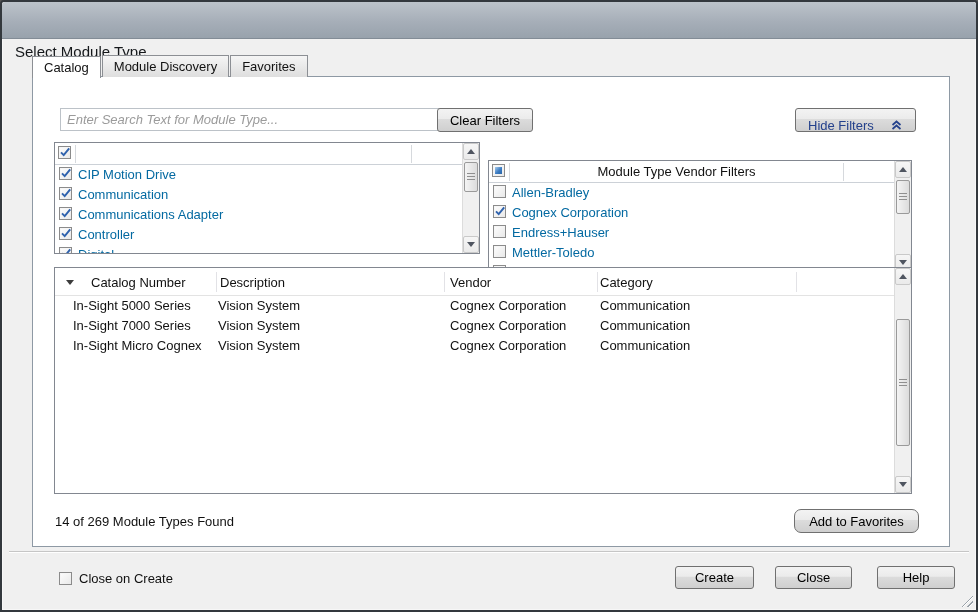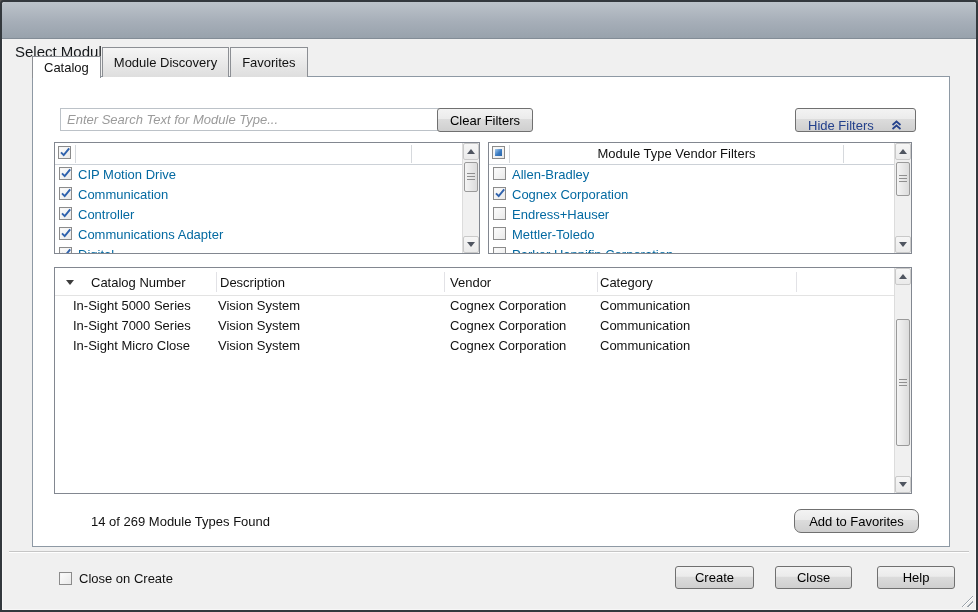--- a/index.html
+++ b/index.html
@@ -7,21 +7,21 @@
   .window{position:relative;width:978px;height:612px;background:#f0f0f0;
     border:2px solid #33383d;border-radius:4px 4px 0 0;overflow:hidden;
     box-shadow:inset 0 0 0 1px rgba(255,255,255,.45);}
   .titlebar{position:absolute;left:0;top:0;right:0;height:37px;
     background:linear-gradient(#bcc3ca,#a6aeb8 55%,#98a2ac);
     border-bottom:1px solid #828c96;border-radius:3px 3px 0 0;}
   .title{position:absolute;left:13px;top:9px;font-size:15px;color:#15181b;margin-top:32px;}
 
   
   .tabs{position:absolute;left:30px;top:53px;height:22px;display:flex;align-items:flex-end;z-index:3;}
-  .tab{height:30px;padding:0 11px;margin-right:1px;display:flex;align-items:center;
+  .tab{height:22px;padding:0 11px;margin-right:1px;display:flex;align-items:center;
     font-size:13px;color:#111;background:linear-gradient(#f5f5f5,#dedede);
     border:1px solid #8c8f94;border-bottom:none;cursor:default;}
   .tab.active{height:22px;background:#fff;position:relative;z-index:4;margin-bottom:-1px;}
 
   
   .panel{position:absolute;left:30px;top:74px;width:918px;height:471px;background:#fff;
     border:1px solid #8e99a4;z-index:1;}
 
   
   .search{position:absolute;left:58px;top:106px;width:384px;height:23px;border:1px solid #bcc2c8;
@@ -34,21 +34,21 @@
   #btn-hide{left:793px;top:106px;width:121px;height:24px;justify-content:space-between;
     padding:10px 13px 0 12px;color:#24418c;}
   #btn-addfav{left:792px;top:507px;width:125px;height:24px;border-radius:7px;}
   #btn-create{left:673px;top:564px;width:79px;height:23px;}
   #btn-close{left:773px;top:564px;width:77px;height:23px;}
   #btn-help{left:875px;top:564px;width:78px;height:23px;}
 
   
   .flist{position:absolute;top:140px;height:112px;background:#fff;border:1px solid #828790;z-index:2;overflow:hidden;}
   #cat-list{left:52px;width:426px;}
-  #ven-list{left:486px;width:424px;}
+  #ven-list{left:486px;width:424px;margin-top:18px;}
   .flist-head{position:absolute;left:0;top:0;right:17px;height:22px;border-bottom:1px solid #ccd1d7;}
   .flist-title{position:absolute;left:21px;right:51px;top:0;height:21px;display:flex;align-items:center;
     justify-content:center;font-size:13px;color:#111;}
   .hsep{position:absolute;top:2px;height:18px;width:1px;background:#d6d9dd;}
   .flist-rows{position:absolute;left:0;top:22px;right:17px;bottom:0;overflow:hidden;}
   .frow{position:relative;height:20px;}
   .flabel{position:absolute;left:23px;top:2px;font-size:13px;color:#0369a1;white-space:nowrap;}
 
   
   .cb{position:relative;display:inline-block;width:13px;height:13px;border:1px solid #8b8b8b;
@@ -81,21 +81,21 @@
   .thead{position:absolute;left:0;top:0;right:17px;height:28px;border-bottom:1px solid #e3e3e3;background:#fff;}
   .th{position:absolute;top:0;height:28px;display:flex;align-items:center;font-size:13px;color:#111;white-space:nowrap;}
   .vsep{position:absolute;top:4px;height:20px;width:1px;background:#e2e2e6;}
   .sort-icon{position:absolute;left:11px;top:12px;width:0;height:0;
     border-left:4px solid transparent;border-right:4px solid transparent;border-top:5px solid #3c3c3c;}
   .tbody{position:absolute;left:0;top:28px;right:17px;bottom:0;overflow:hidden;}
   .trow{position:relative;height:20px;}
   .td{position:absolute;top:2px;font-size:13px;color:#111;white-space:nowrap;}
   .td.c0{left:18px;} .td.c1{left:163px;} .td.c2{left:395px;} .td.c3{left:545px;}
 
-  .status{position:absolute;left:53px;top:512px;font-size:13px;color:#111;z-index:2;margin-left:36px;}
+  .status{position:absolute;left:53px;top:512px;font-size:13px;color:#111;z-index:2;}
 
   .separator{position:absolute;left:7px;right:7px;top:549px;height:2px;
     border-top:1px solid #c6c6c6;border-bottom:1px solid #ffffff;}
 
   .footer-check{position:absolute;left:57px;top:569px;display:flex;align-items:center;gap:7px;z-index:2;}
   .footer-check .lbl{font-size:13px;color:#111;}
 
   .resize-grip{position:absolute;right:3px;bottom:3px;width:13px;height:13px;
     background:repeating-linear-gradient(135deg,transparent 0 2px,#9aa2aa 2px 3px,#ffffff 3px 4px);
     -webkit-clip-path:polygon(100% 0,100% 100%,0 100%);clip-path:polygon(100% 0,100% 100%,0 100%);}
@@ -153,29 +153,29 @@
             </svg>
           </span>
           <span class="flabel">Communication</span>
         </div>
         <div class="frow">
           <span class="cb row-cb">
             <svg viewBox="0 0 13 13" class="ck">
               <path d="M2.8 6.8 L5.3 9.4 L10.4 3.2" fill="none" stroke="#2f62ad" stroke-width="1.8"></path>
             </svg>
           </span>
+          <span class="flabel">Communications Adapter</span>
+        </div>
+        <div class="frow">
+          <span class="cb row-cb">
+            <svg viewBox="0 0 13 13" class="ck">
+              <path d="M2.8 6.8 L5.3 9.4 L10.4 3.2" fill="none" stroke="#2f62ad" stroke-width="1.8"></path>
+            </svg>
+          </span>
           <span class="flabel">Controller</span>
-        </div>
-        <div class="frow">
-          <span class="cb row-cb">
-            <svg viewBox="0 0 13 13" class="ck">
-              <path d="M2.8 6.8 L5.3 9.4 L10.4 3.2" fill="none" stroke="#2f62ad" stroke-width="1.8"></path>
-            </svg>
-          </span>
-          <span class="flabel">Communications Adapter</span>
         </div>
         <div class="frow">
           <span class="cb row-cb">
             <svg viewBox="0 0 13 13" class="ck">
               <path d="M2.8 6.8 L5.3 9.4 L10.4 3.2" fill="none" stroke="#2f62ad" stroke-width="1.8"></path>
             </svg>
           </span>
           <span class="flabel">Digital</span>
         </div>
       </div>
@@ -259,21 +259,21 @@
           <span class="td c2">Cognex Corporation</span>
           <span class="td c3">Communication</span>
         </div>
         <div class="trow">
           <span class="td c0">In-Sight 7000 Series</span>
           <span class="td c1">Vision System</span>
           <span class="td c2">Cognex Corporation</span>
           <span class="td c3">Communication</span>
         </div>
         <div class="trow">
-          <span class="td c0">In-Sight Micro Close</span>
+          <span class="td c0">In-Sight Micro Cognex</span>
           <span class="td c1">Vision System</span>
           <span class="td c2">Cognex Corporation</span>
           <span class="td c3">Communication</span>
         </div>
       </div>
     <div class="sb">
       <div class="sb-btn up">
           <span class="tri-up"></span>
         </div>
       <div class="sb-thumb">

